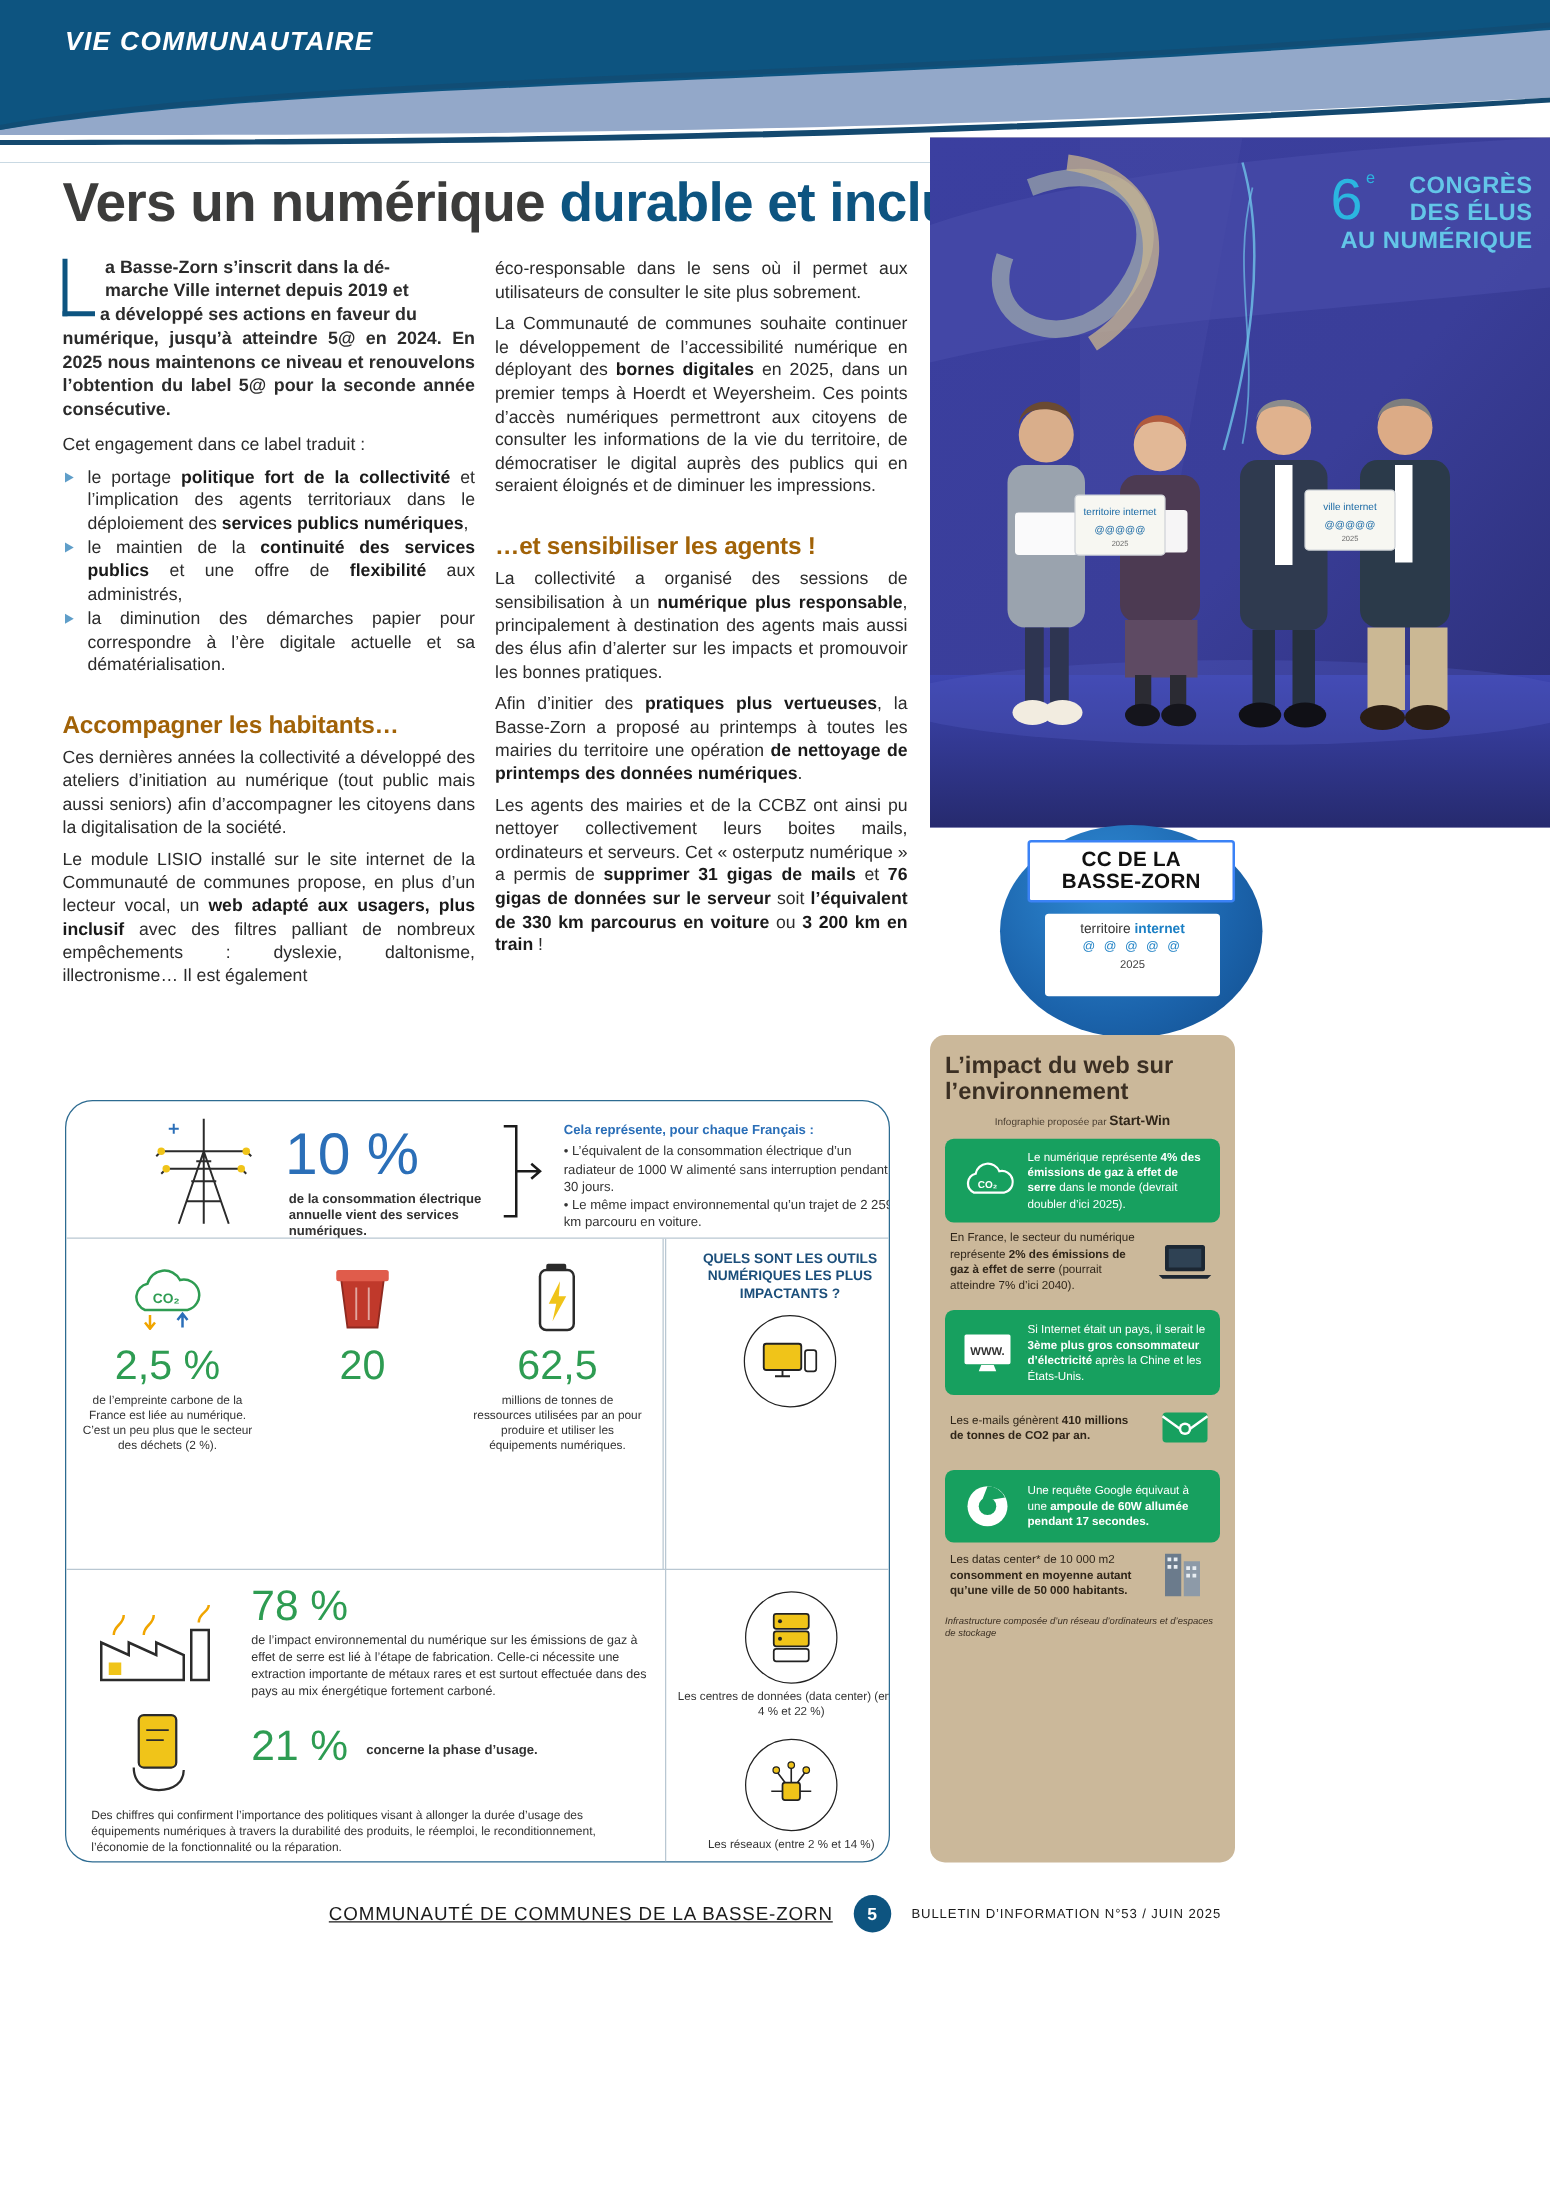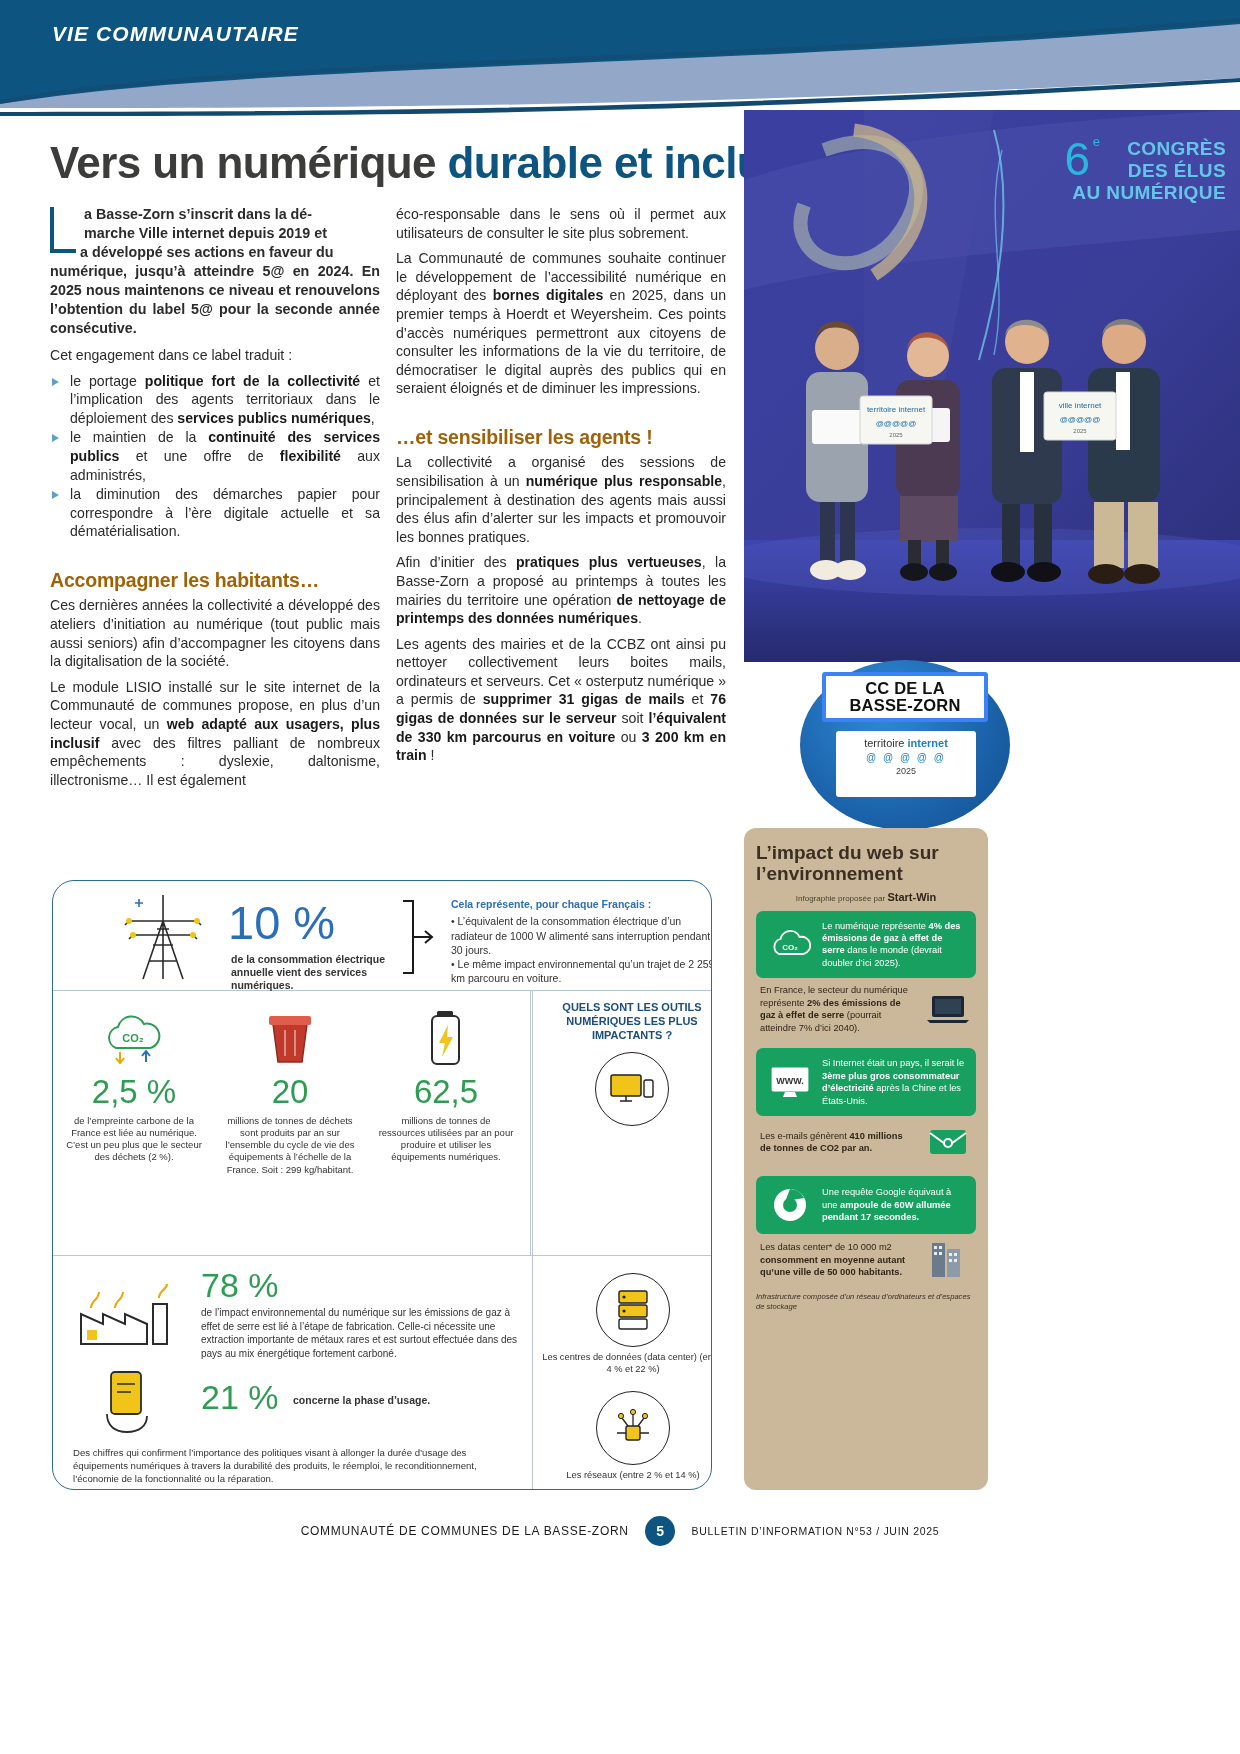--- a/index.html
+++ b/index.html
@@ -68,21 +68,21 @@
   .supdeg { position:absolute; right:140px; top:24px; color:#2bb6e0; font-size:13px; }
 
   
   .badge-circle {
     position:absolute; left:800px; top:660px; width:210px; height:170px;
     border-radius:50%; overflow:hidden;
     background:radial-gradient(circle at 40% 30%, #2f8ad4 0%, #1b63ab 60%, #124d8c 100%);
   }
   .city-sign {
     position:absolute; left:822px; top:672px; width:166px; height:50px;
-    background:#fff; border:4px solid #3b82f6; border-radius:3px;
+    background:#fff; border:2px solid #3b82f6; border-radius:3px;
     display:flex; align-items:center; justify-content:center;
     text-align:center; line-height:1.05;
   }
   .city-sign span { font-weight:bold; font-size:16.5px; color:#111; letter-spacing:0.2px; }
   .ti-card {
     position:absolute; left:836px; top:731px; width:140px; height:66px;
     background:#fff; border-radius:3px; text-align:center; padding-top:6px;
   }
   .ti-card .ti-t { font-size:11px; color:#333; }
   .ti-card .ti-t em { color:#1b7fc4; font-style:normal; font-weight:bold; }
@@ -133,21 +133,21 @@
   .ir-block { border-radius:7px; padding:9px 10px; margin-top:8px; font-size:9.3px; line-height:1.34; }
   .ir-green { background:#17a05f; color:#fff; }
   .ir-plain { color:#2f2519; padding:6px 4px; font-size:9.3px; line-height:1.34; }
   .ir-block b, .ir-plain b { font-weight:bold; }
   .ir-flex { display:flex; gap:8px; align-items:center; }
   .ir-ico { flex:0 0 auto; width:48px; height:40px; display:flex; align-items:center; justify-content:center; }
   .ir-note { font-size:7.6px; font-style:italic; color:#3b2f23; line-height:1.3; margin-top:6px; }
 
   
   .footer { position:absolute; left:0; top:1516px; width:1240px; text-align:center; }
-  .f-left { display:inline-block; font-size:12px; letter-spacing:0.7px; color:#1b1b1b; vertical-align:middle; }
+  .f-left { display:inline-block; font-size:15px; letter-spacing:0.7px; color:#1b1b1b; vertical-align:middle;text-decoration:underline; }
   .f-badge {
     display:inline-block; width:30px; height:30px; border-radius:50%;
     background:#0d5480; color:#fff; font-size:14px; font-weight:bold;
     line-height:30px; margin:0 12px; vertical-align:middle;
   }
   .f-right { display:inline-block; font-size:10.5px; letter-spacing:0.7px; color:#1b1b1b; vertical-align:middle; }
 </style>
 </head>
 <body>
 
@@ -346,21 +346,20 @@
 
         <div class="ig-stat" style="left:162px">
           <div class="icn">
             <svg width="54" height="56" viewBox="0 0 54 56">
               <path d="M10,14 L44,14 L39,52 L15,52 Z" fill="#c0392b" stroke="#8e2a20" stroke-width="1.5"></path>
               <rect x="6" y="6" width="42" height="9" rx="2" fill="#e05c4b"></rect>
               <path d="M22,20 L22,46 M32,20 L32,46" stroke="#fff" stroke-width="1.5" opacity="0.55"></path>
             </svg>
           </div>
           <div class="big">20</div>
-          <div class="cap">millions de tonnes de déchets sont produits par an sur l’ensemble du cycle de vie des équipements à l’échelle de la France. Soit : 299 kg/habitant.</div>
         </div>
 
         <div class="ig-stat" style="left:318px">
           <div class="icn">
             <svg width="40" height="58" viewBox="0 0 40 58">
               <rect x="11" y="2" width="16" height="5" rx="1.5" fill="#2b2b2b"></rect>
               <rect x="6" y="7" width="27" height="48" rx="5" fill="none" stroke="#2b2b2b" stroke-width="2"></rect>
               <path d="M22,16 L13,34 L19,34 L16,48 L27,28 L21,28 Z" fill="#f0c419"></path>
             </svg>
           </div>

